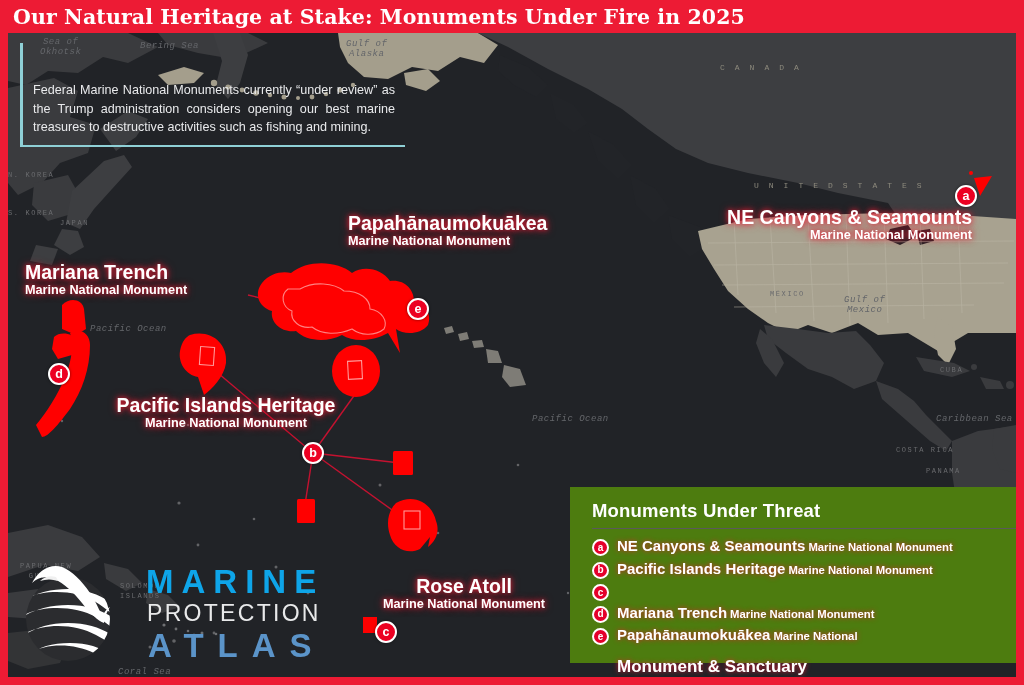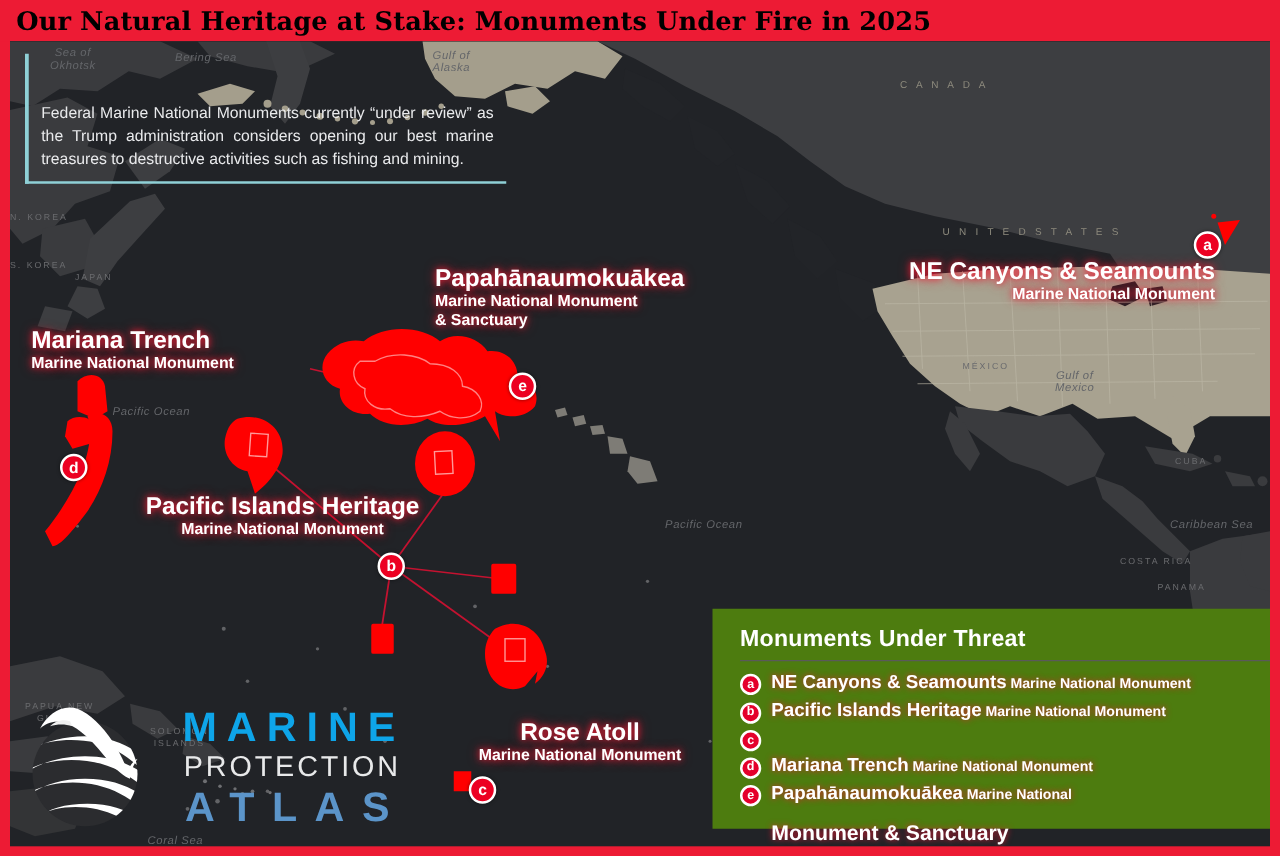--- a/index.html
+++ b/index.html
@@ -15,21 +15,21 @@
     background:#ED1B34;
   }
 
   
   #title-bar{
     position:absolute; left:0; top:0; width:1024px; height:33px;
     background:#ED1B34;
     display:flex; align-items:center;
   }
   #title-text{
-    color:#000000;
+    color:#ffffff;
     font-family:"DejaVu Serif","Liberation Serif",serif;
     font-weight:bold;
     font-size:20.5px;
     letter-spacing:0.1px;
     padding-left:13px;
     white-space:nowrap;
   }
 
   
   #map-frame{
@@ -39,21 +39,21 @@
   }
 
   
   .ocean{ position:absolute; inset:0; background:#212327; }
 
   .geo-label{
     position:absolute;
     color:#6a6b6e;
     font-size:7px;
     letter-spacing:1.6px;
-    font-family:Liberation Sans, sans-serif;
+    font-family:Liberation Mono, monospace;
     white-space:nowrap;
     pointer-events:none;
   }
   .geo-label.sea{
     font-style:italic; letter-spacing:0.5px; font-size:9px; color:#64666a;
   }
   .geo-label.big{ font-size:8px; letter-spacing:2.6px; color:#8d8a7d; }
 
   
   #desc-box{
@@ -384,21 +384,20 @@
       <circle cx="963" cy="140" r="2" fill="#FF0000"></circle>
     </svg>
 
     <div id="desc-box">
       <div id="desc-text">Federal Marine National Monuments currently “under review” as the Trump administration considers opening our best marine treasures to destructive activities such as fishing and mining.</div>
     </div>
 
     <div class="mon-label" style="left:340px;top:180px;">
       <span class="name">Papahānaumokuākea</span>
       <span class="sub">Marine National Monument</span>
-      <span class="sub">&amp; Sanctuary</span>
     </div>
 
     <div class="mon-label right" style="left:694px;top:174px;width:270px;">
       <span class="name">NE Canyons &amp; Seamounts</span>
       <span class="sub">Marine National Monument</span>
     </div>
 
     <div class="mon-label" style="left:17px;top:229px;">
       <span class="name">Mariana Trench</span>
       <span class="sub">Marine National Monument</span>

